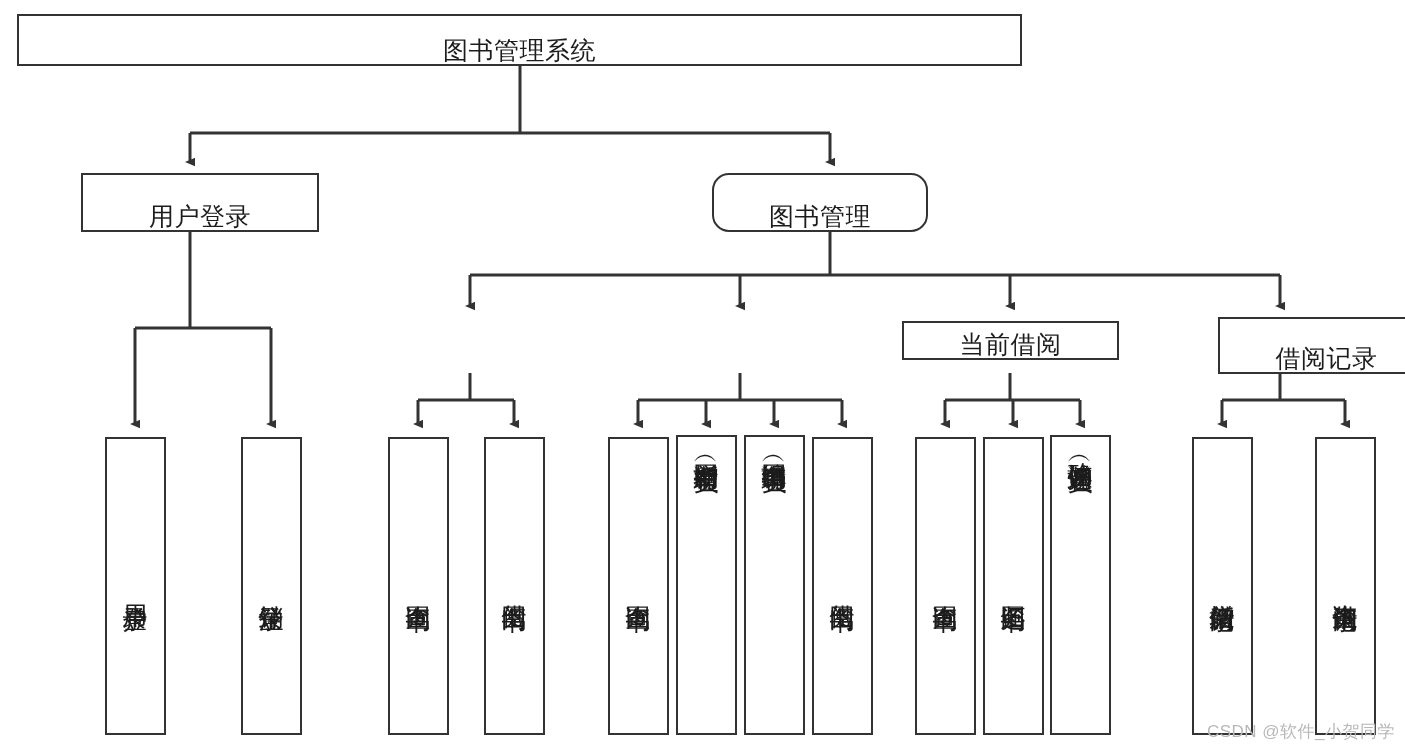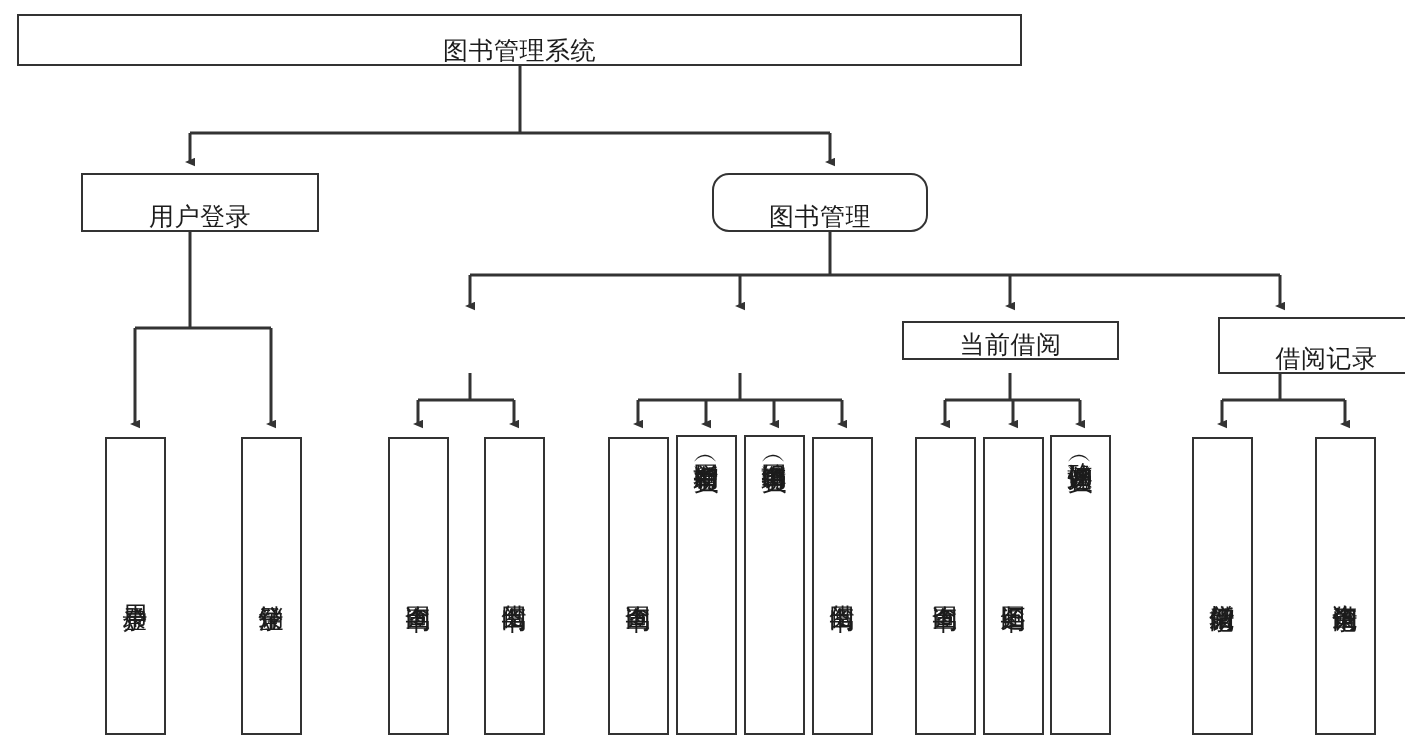--- a/index.html
+++ b/index.html
@@ -186,14 +186,15 @@
     <span class="node-label-v">确认归还（管理员）</span>
   </div>
 
   <div class="node-box leaf" style="left:1192px; top:437px; width:61px; height:298px;">
     <span class="node-label-v">新增借阅记录</span>
   </div>
   <div class="node-box leaf" style="left:1315px; top:437px; width:61px; height:298px;">
     <span class="node-label-v">查询借阅记录</span>
   </div>
 
+  <div class="watermark">CSDN @软件_小贺同学</div>
 
 </div>
 
 </body></html>

